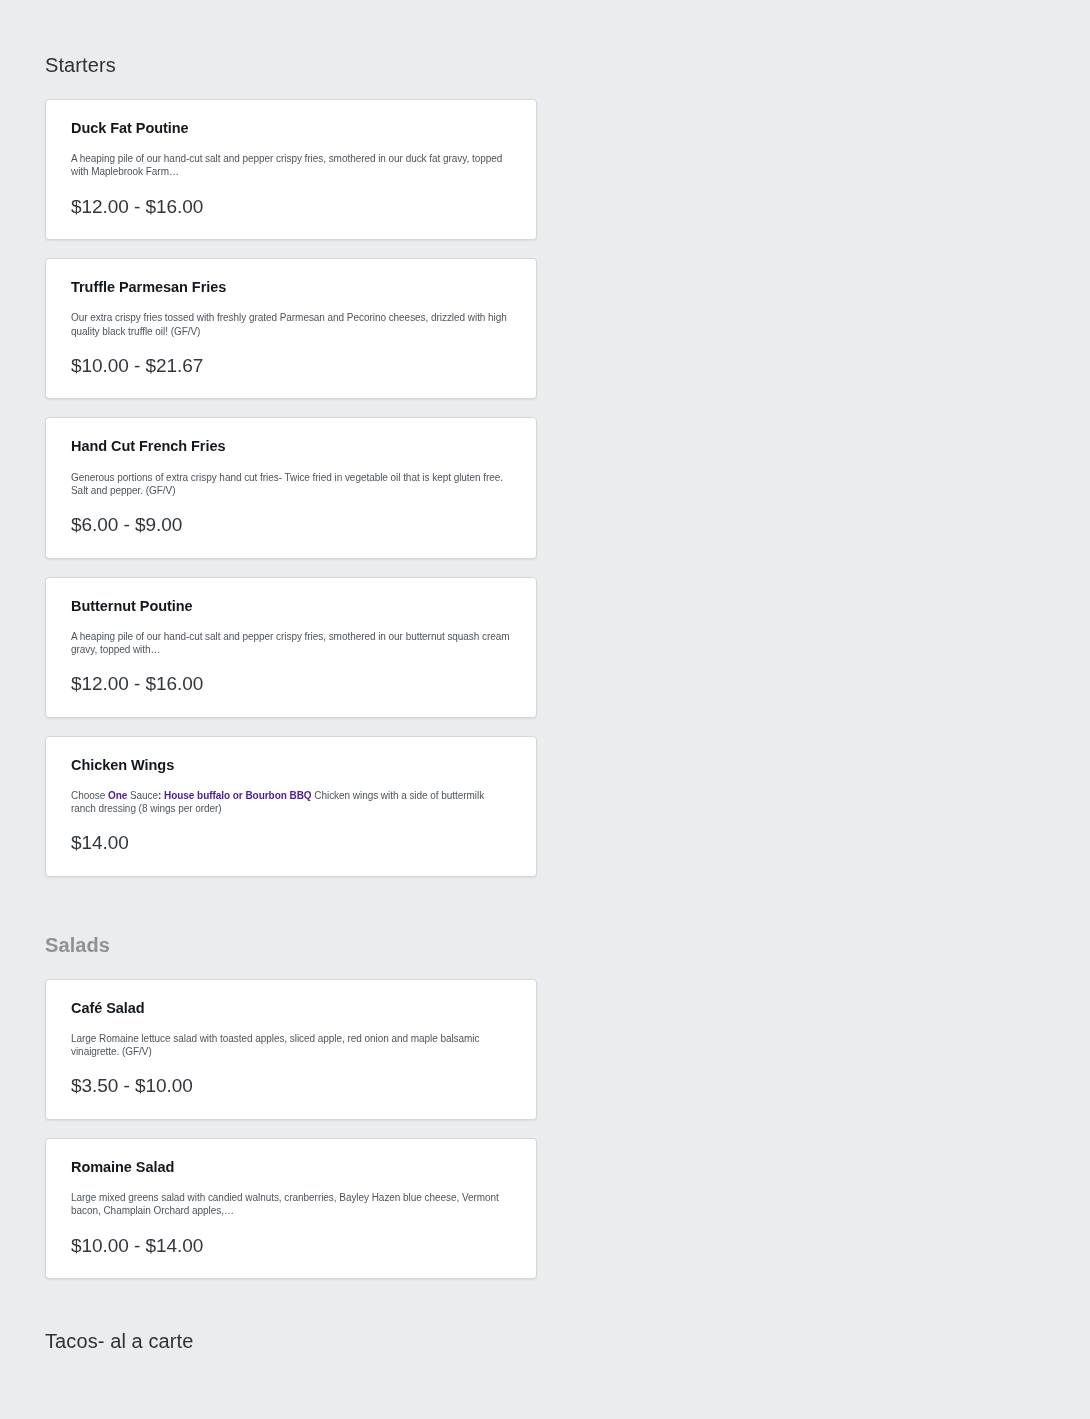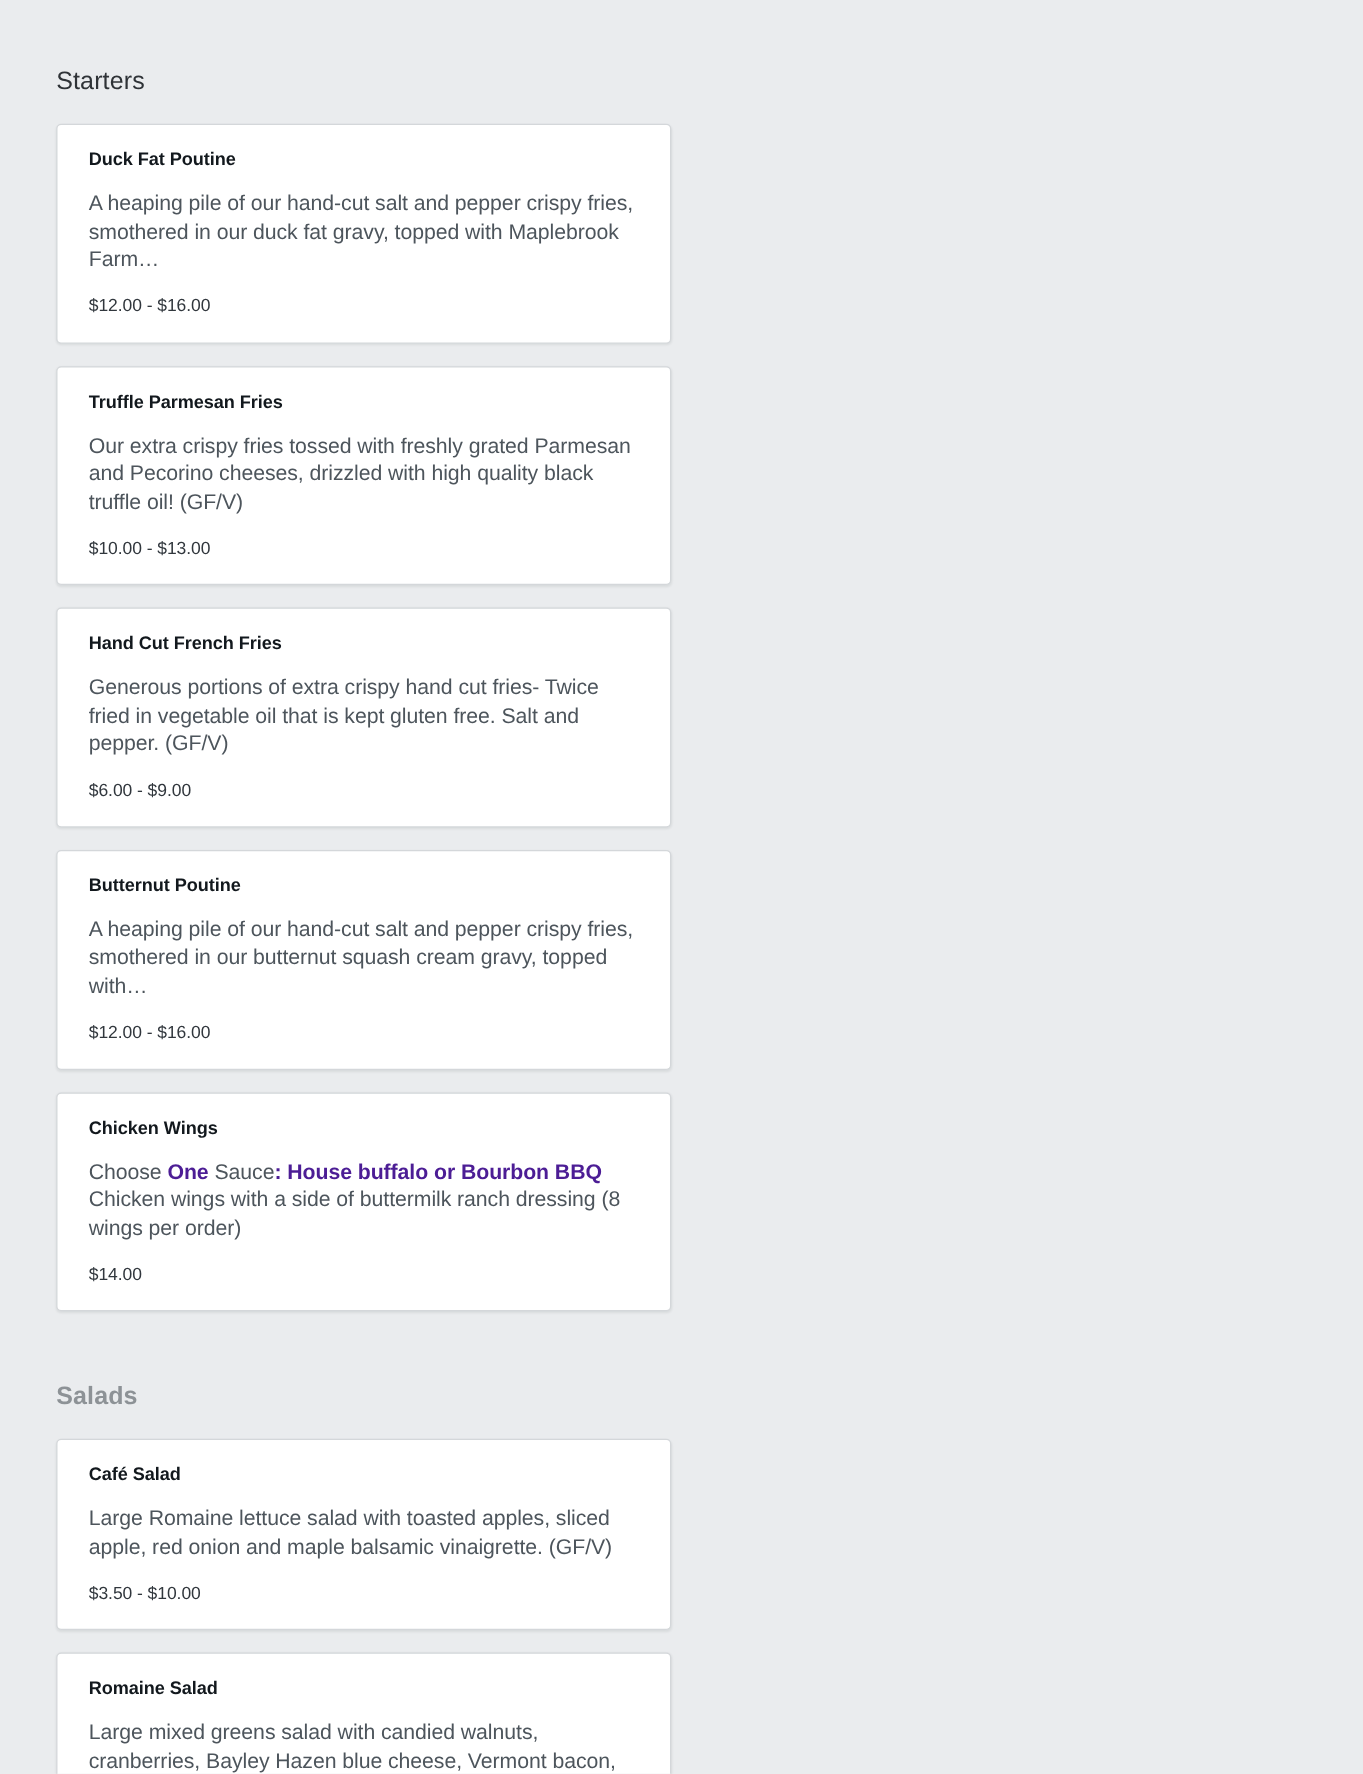--- a/index.html
+++ b/index.html
@@ -68,35 +68,35 @@
 
   .item-name {
     font-size: 14.5px;
     font-weight: 700;
     color: #12181d;
     line-height: 1.25;
     letter-spacing: -0.05px;
   }
 
   .item-desc {
-    font-size: 17px;
+    font-size: 10px;
     font-weight: 400;
     color: #4d555c;
     line-height: 1.32;
     margin-top: 15px;
     letter-spacing: -0.05px;
   }
 
   .item-desc b {
     font-weight: 700;
     color: #4c1d95;
   }
 
   .item-price {
-    font-size: 14px;
+    font-size: 19px;
     font-weight: 400;
     color: #31373d;
     line-height: 1.3;
     margin-top: 16px;
     letter-spacing: -0.05px;
   }
 </style>
 </head>
 <body>
 
@@ -108,21 +108,21 @@
           <article class="menu-card">
             <div class="item-name">Duck Fat Poutine</div>
             <div class="item-desc">A heaping pile of our hand-cut salt and pepper crispy fries, smothered in our duck fat gravy, topped with Maplebrook Farm…</div>
             <div class="item-price">$12.00 - $16.00</div>
           </article>
         </div>
         <div class="card-col">
           <article class="menu-card">
             <div class="item-name">Truffle Parmesan Fries</div>
             <div class="item-desc">Our extra crispy fries tossed with freshly grated Parmesan and Pecorino cheeses, drizzled with high quality black truffle oil! (GF/V)</div>
-            <div class="item-price">$10.00 - $13.00</div>
+            <div class="item-price">$10.00 - $21.67</div>
           </article>
         </div>
         <div class="card-col">
           <article class="menu-card">
             <div class="item-name">Hand Cut French Fries</div>
             <div class="item-desc">Generous portions of extra crispy hand cut fries- Twice fried in vegetable oil that is kept gluten free. Salt and pepper. (GF/V)</div>
             <div class="item-price">$6.00 - $9.00</div>
           </article>
         </div>
         <div class="card-col">

